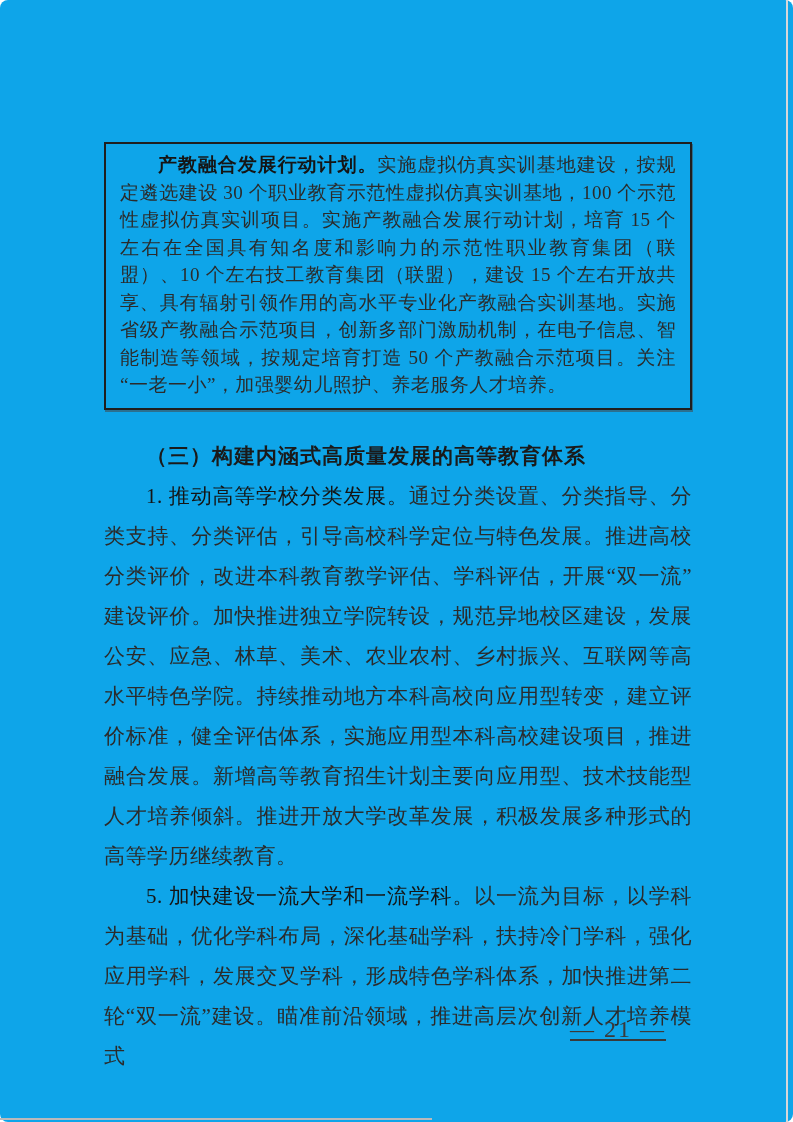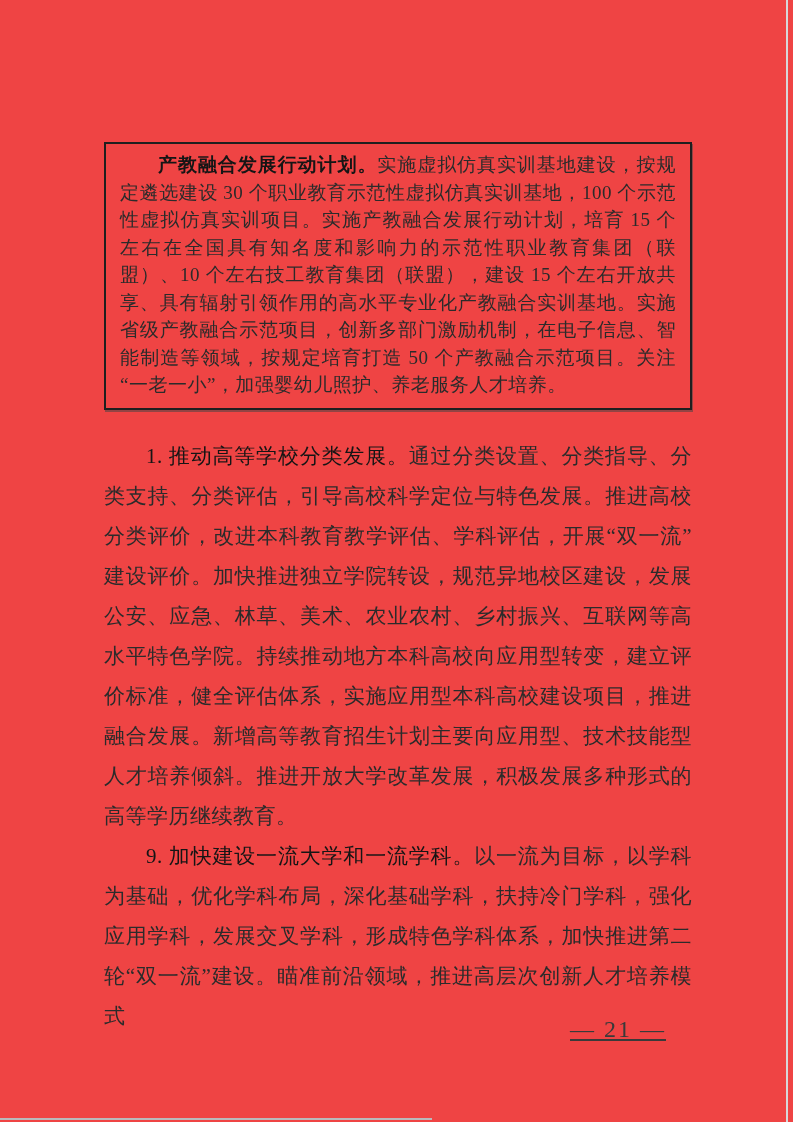--- a/index.html
+++ b/index.html
@@ -11,21 +11,22 @@
     width: 793px;
     height: 1122px;
     position: relative;
     overflow: hidden;
     font-family: "Liberation Serif", "DejaVu Serif", serif;
     color: #2b2b2b;
   }
   .page {
     position: absolute;
     inset: 0;
-    background: #ef4444;
+    background: #0ea5e9;
+    border-radius: 8px;
   }
   
   .scan-edge-right {
     position: absolute;
     top: 0;
     left: 786px;
     width: 2px;
     height: 1122px;
     background: #d7d7d9;
   }
@@ -107,24 +108,25 @@
 
 <div class="page">
 
   <div class="content">
 
     <div class="callout">
       <p><span class="lead">产教融合发展行动计划。</span><span>实施虚拟仿真实训基地建设，按规定遴选建设 30 个职业教育示范性虚拟仿真实训基地，100 个示范性虚拟仿真实训项目。实施产教融合发展行动计划，培育 15 个左右在全国具有知名度和影响力的示范性职业教育集团（联盟）、10 个左右技工教育集团（联盟），建设 15 个左右开放共享、具有辐射引领作用的高水平专业化产教融合实训基地。实施省级产教融合示范项目，创新多部门激励机制，在电子信息、智能制造等领域，按规定培育打造 50 个产教融合示范项目。关注“一老一小”，加强婴幼儿照护、养老服务人才培养。</span></p>
     </div>
 
     <div class="bodytext">
+      <h3 class="section-heading">（三）构建内涵式高质量发展的高等教育体系</h3>
 
       <p class="para"><span class="lead">1. 推动高等学校分类发展。</span><span>通过分类设置、分类指导、分类支持、分类评估，引导高校科学定位与特色发展。推进高校分类评价，改进本科教育教学评估、学科评估，开展“双一流”建设评价。加快推进独立学院转设，规范异地校区建设，发展公安、应急、林草、美术、农业农村、乡村振兴、互联网等高水平特色学院。持续推动地方本科高校向应用型转变，建立评价标准，健全评估体系，实施应用型本科高校建设项目，推进融合发展。新增高等教育招生计划主要向应用型、技术技能型人才培养倾斜。推进开放大学改革发展，积极发展多种形式的高等学历继续教育。</span></p>
 
-      <p class="para"><span class="lead">9. 加快建设一流大学和一流学科。</span><span>以一流为目标，以学科为基础，优化学科布局，深化基础学科，扶持冷门学科，强化应用学科，发展交叉学科，形成特色学科体系，加快推进第二轮“双一流”建设。瞄准前沿领域，推进高层次创新人才培养模式</span></p>
+      <p class="para"><span class="lead">5. 加快建设一流大学和一流学科。</span><span>以一流为目标，以学科为基础，优化学科布局，深化基础学科，扶持冷门学科，强化应用学科，发展交叉学科，形成特色学科体系，加快推进第二轮“双一流”建设。瞄准前沿领域，推进高层次创新人才培养模式</span></p>
     </div>
 
   </div>
 
   <div class="page-number">— 21 —</div>
 
   <div class="scan-edge-right"></div>
   <div class="scan-edge-bottom"></div>
 
 </div>

